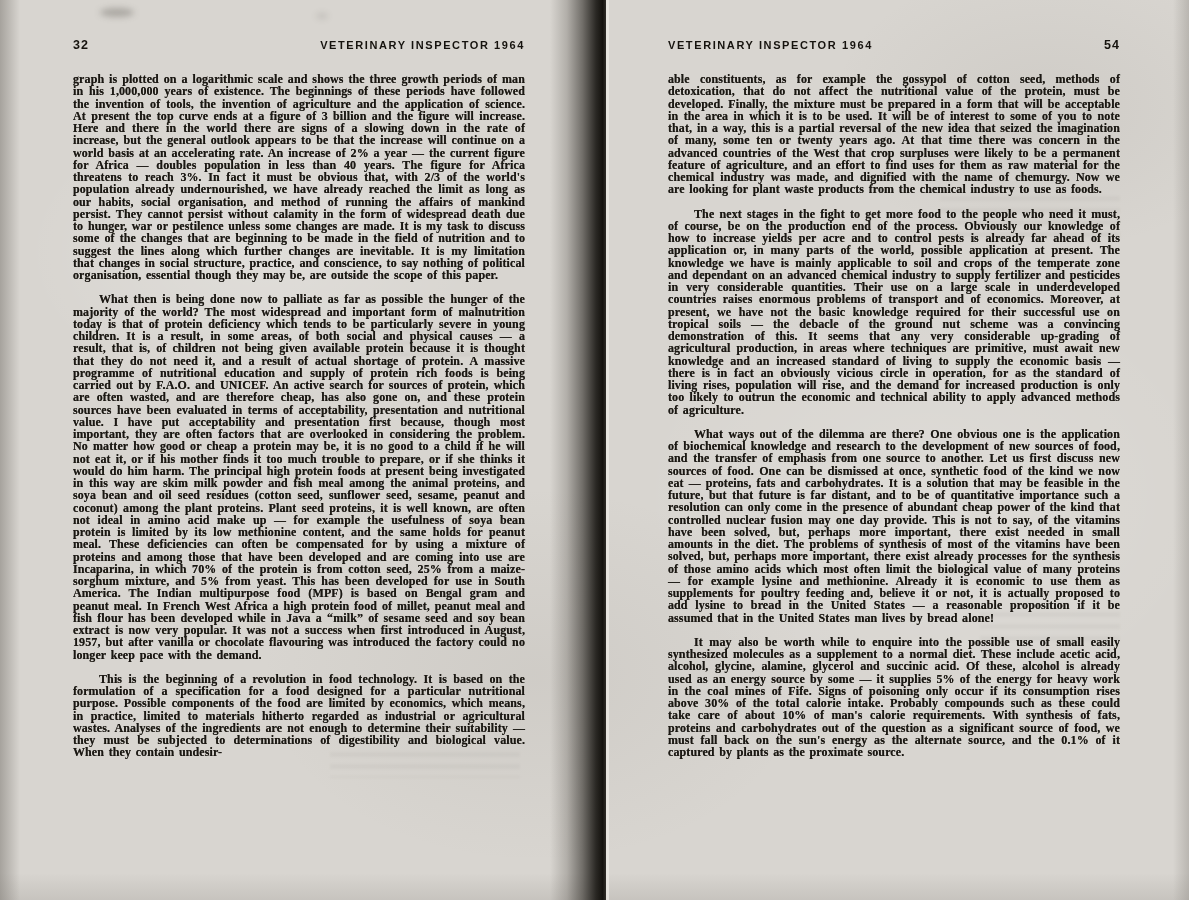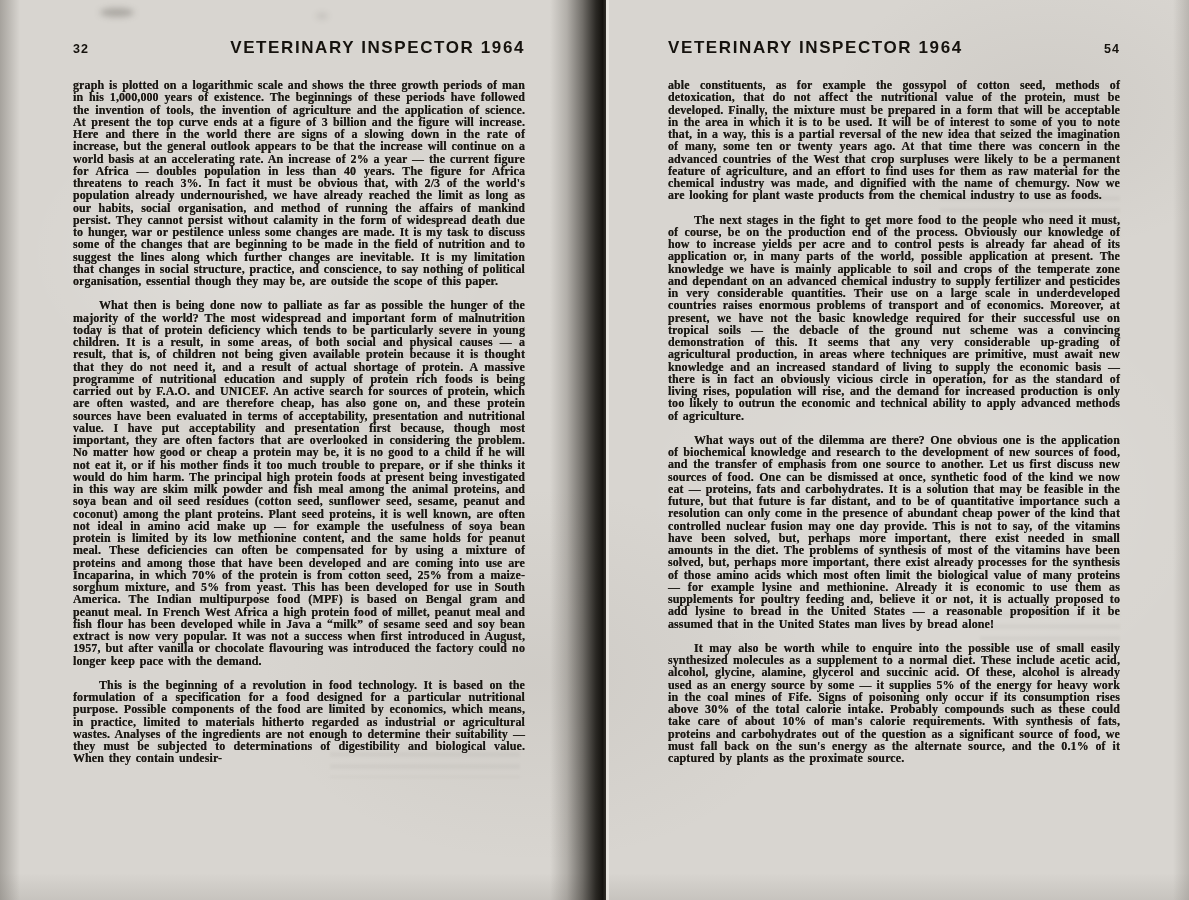--- a/index.html
+++ b/index.html
@@ -69,21 +69,21 @@
 
   .page-header {
     display: flex;
     justify-content: space-between;
     align-items: baseline;
     margin-bottom: 21px;
     font-family: "Liberation Sans", sans-serif;
     font-weight: 700;
     color: #16130e;
   }
-  .running-title { font-size: 17px; letter-spacing: 1.6px; }
+  .running-title { font-size: 11px; letter-spacing: 1.6px; }
   .folio { font-size: 12.5px; letter-spacing: 1px; }
 
   .page-body p {
     margin: 0 0 12px 0;
     font-size: 12px;
     line-height: 12.25px;
     font-weight: 700;
     text-align: justify;
     word-spacing: 1.5px;
     letter-spacing: 0.1px;

